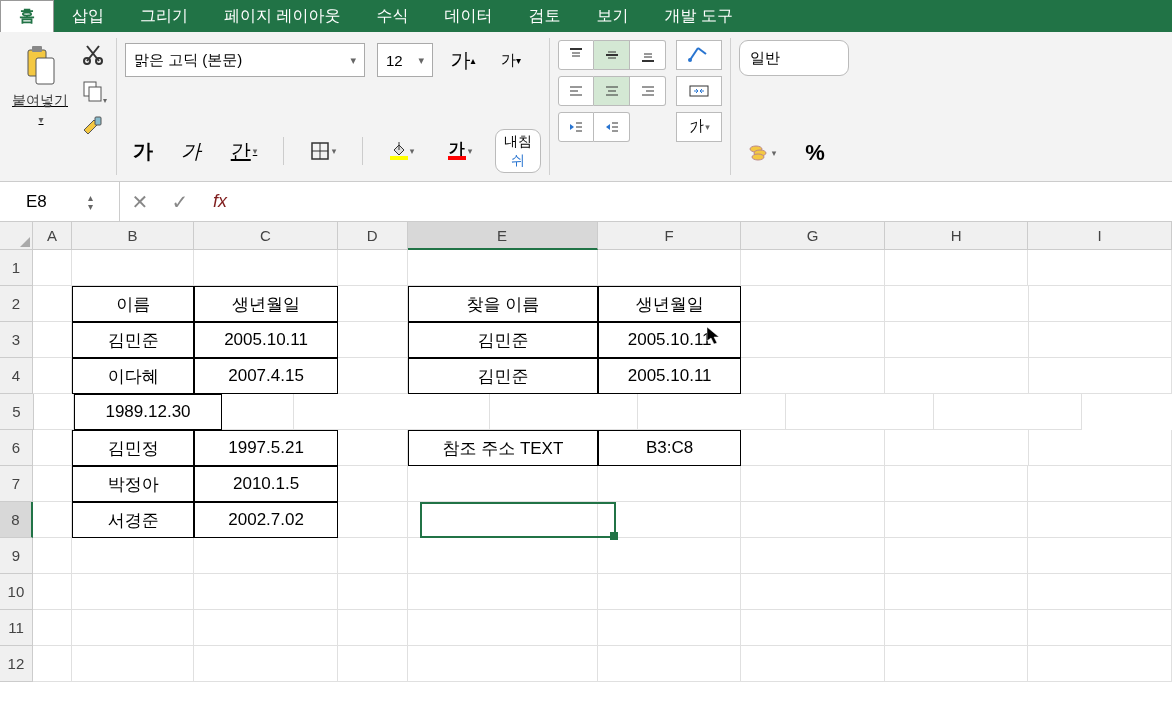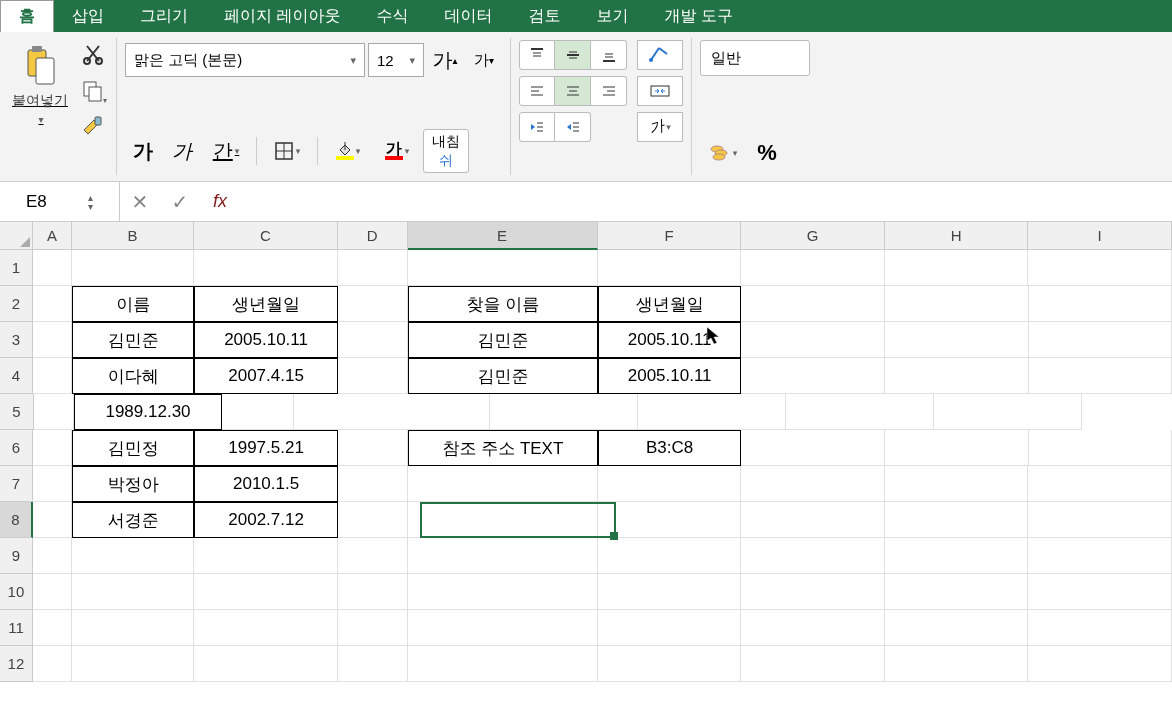--- a/index.html
+++ b/index.html
@@ -6,21 +6,21 @@
     body { font-family: "Malgun Gothic", sans-serif; font-size: 13px; background: #fff; overflow: hidden; width: 1172px; height: 712px; }
     
     
     .ribbon-tabs { display: flex; background: #217346; height: 32px; align-items: stretch; }
     .ribbon-tab { padding: 6px 18px; color: #fff; font-size: 16px; cursor: pointer; display: flex; align-items: center; }
     .ribbon-tab.active { background: #fff; color: #217346; font-weight: bold; border: 1px solid #999; border-bottom: none; }
     
     
     .ribbon { display: flex; background: #f3f3f3; border-bottom: 1px solid #ccc; height: 150px; padding: 6px 4px; gap: 4px; }
     .ribbon-group { display: flex; flex-direction: column; justify-content: space-between; border-right: 1px solid #d0d0d0; padding: 2px 8px 2px 4px; }
-    .ribbon-row { display: flex; align-items: center; gap: 3px; }
+    .ribbon-row { display: flex; align-items: center; gap: 12px; }
     
     .big-btn { display: flex; flex-direction: column; align-items: center; gap: 4px; padding: 4px; cursor: pointer; border-radius: 3px; }
     .big-btn-icon { width: 40px; height: 44px; display: flex; align-items: center; justify-content: center; }
     .big-btn-label { font-size: 14px; color: #333; }
     .big-btn .drop-arrow { font-size: 10px; margin-left: 2px; }
     
     .small-btn { width: 30px; height: 30px; display: flex; align-items: center; justify-content: center; cursor: pointer; border-radius: 3px; position: relative; }
     .small-btn .drop-arrow { font-size: 8px; position: absolute; right: 1px; bottom: 1px; }
     
     .font-select { border: 1px solid #aaa; background: #fff; padding: 4px 8px; font-size: 15px; width: 240px; display: flex; justify-content: space-between; align-items: center; height: 34px; }
@@ -32,21 +32,21 @@
     .fmt-btn .drop-arrow { font-size: 9px; }
     
     .align-btn { width: 36px; height: 30px; border: 1px solid #bbb; background: #fff; display: flex; align-items: center; justify-content: center; cursor: pointer; }
     .align-btn.active { background: #d4e8d4; }
     .align-row-tight { display: flex; }
     .align-row-tight .align-btn { border-radius: 0; }
     .align-row-tight .align-btn:first-child { border-top-left-radius: 3px; border-bottom-left-radius: 3px; }
     .align-row-tight .align-btn:last-child { border-top-right-radius: 3px; border-bottom-right-radius: 3px; }
     .align-row-tight .align-btn + .align-btn { border-left: none; }
     
-    .wide-btn { border: 1px solid #bbb; background: #fff; padding: 6px 10px; font-size: 15px; display: flex; align-items: center; gap: 4px; cursor: pointer; border-radius: 3px; height: 36px; }
+    .wide-btn { border: 1px solid #bbb; background: #fff; padding: 6px 10px; font-size: 15px; display: flex; align-items: center; gap: 4px; cursor: pointer; border-radius: 9px; height: 36px; }
     
     
     .formula-bar { display: flex; align-items: center; height: 40px; border-bottom: 1px solid #ccc; background: #fff; }
     .name-box { width: 120px; padding: 6px 26px; font-size: 17px; border-right: 1px solid #ccc; display: flex; justify-content: space-between; align-items: center; height: 100%; }
     .name-box-spinner { display: flex; flex-direction: column; font-size: 10px; line-height: 9px; color: #666; }
     .fb-btn { width: 40px; height: 100%; display: flex; align-items: center; justify-content: center; font-size: 20px; color: #888; cursor: pointer; }
     .fx-label { font-style: italic; font-size: 18px; color: #7f1d1d; padding: 0 6px; margin-left: 7px; }
     .formula-input { flex: 1; border: none; outline: none; font-size: 15px; padding: 6px; }
     
     
@@ -422,21 +422,21 @@
         <div class="cell c-E center"></div>
         <div class="cell c-F center"></div>
         <div class="cell c-G center"></div>
         <div class="cell c-H center"></div>
         <div class="cell c-I center"></div>
       </div>
       <div class="row">
         <div class="row-header sel">8</div>
         <div class="cell c-A center"></div>
         <div class="cell c-B center bordered">서경준</div>
-        <div class="cell c-C center bordered">2002.7.12</div>
+        <div class="cell c-C center bordered">2002.7.02</div>
         <div class="cell c-D center"></div>
         <div class="cell c-E center"></div>
         <div class="cell c-F center"></div>
         <div class="cell c-G center"></div>
         <div class="cell c-H center"></div>
         <div class="cell c-I center"></div>
       </div>
       <div class="row">
         <div class="row-header">9</div>
         <div class="cell c-A center"></div>

